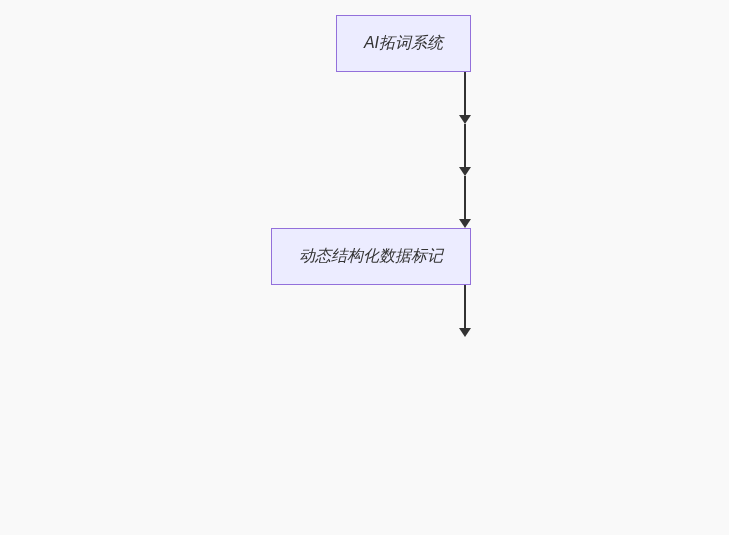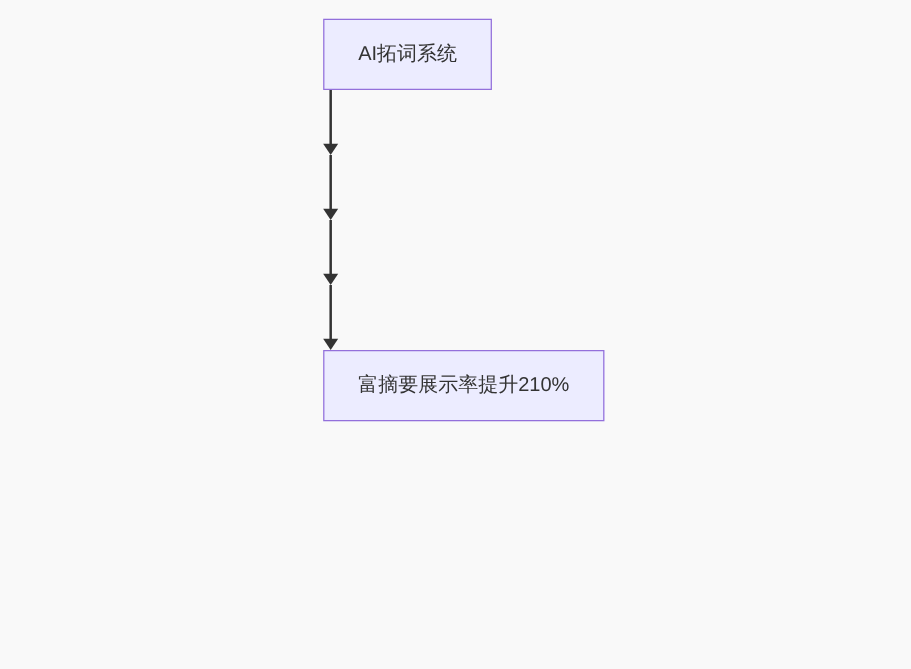--- a/index.html
+++ b/index.html
@@ -14,21 +14,22 @@
     overflow: hidden;
     position: relative;
   }
   .flowchart {
     position: absolute;
     top: 15px;
     left: 371px;
     transform: translateX(-50%);
     display: flex;
     flex-direction: column;
-    align-items: flex-start;
+    align-items: flex-end;
+    font-style: italic;
   }
   .flow-node {
     box-sizing: border-box;
     height: 57px;
     padding: 0 27px;
     display: flex;
     align-items: center;
     justify-content: center;
     background: var(--node-fill, #ECECFF);
     border: 1.5px solid var(--node-border, #9370DB);
@@ -68,20 +69,20 @@
       <div class="head"></div>
     </div>
     <div class="flow-arrow">
       <div class="shaft"></div>
       <div class="head"></div>
     </div>
     <div class="flow-arrow">
       <div class="shaft"></div>
       <div class="head"></div>
     </div>
+    <div class="flow-node">
+      <span>动态结构化数据标记</span>
+    </div>
     <div class="flow-arrow">
       <div class="shaft"></div>
       <div class="head"></div>
     </div>
-    <div class="flow-node">
-      <span>富摘要展示率提升210%</span>
-    </div>
   </div>
 
 </body></html>

